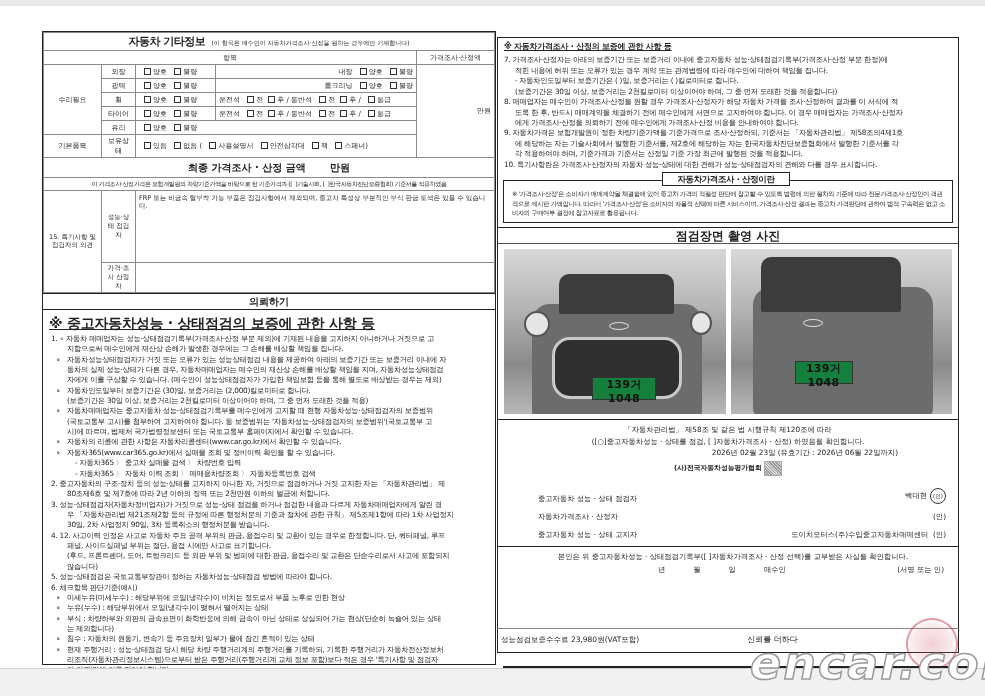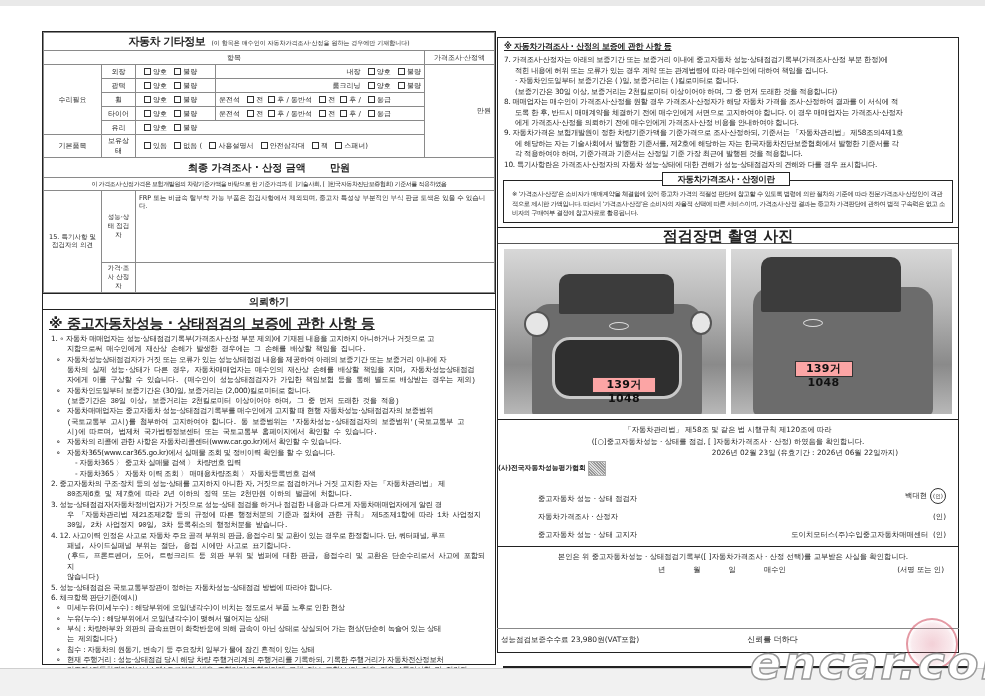--- a/index.html
+++ b/index.html
@@ -22,45 +22,45 @@
   .final-price { text-align: center; font-size: 10px; font-weight: bold; height: 20px !important; }
   .final-note { font-size: 6px; text-align: center; height: 13px !important; letter-spacing: -0.4px; }
   .remarks-text { font-size: 6.5px; vertical-align: top !important; padding-top: 3px !important; line-height: 1.3; }
   .notes-title { text-align: center; font-size: 10px; font-weight: bold; border-top: 1.5px solid #222; border-bottom: 1.5px solid #222; height: 17px; line-height: 15px; }
   .notes { padding: 4px 6px 0 6px; font-size: 7.3px; line-height: 1.42; letter-spacing: -0.25px; }
   .notes h3 { font-size: 14px; font-weight: bold; text-decoration: underline; margin-bottom: 0; }
   .notes .item { margin-left: 2px; }
   .notes .sub { padding-left: 18px; position: relative; }
   .notes .sub::before { content: "∘"; position: absolute; left: 7px; font-weight: bold; }
   .notes .dash { padding-left: 26px; }
-  .notes .cont { padding-left: 18px; font-family: Liberation Mono, monospace; }
+  .notes .cont { padding-left: 18px; }
 
   
   .right { position: absolute; left: 497px; top: 37px; width: 462px; height: 616px; border: 1.5px solid #222; background: #fff; }
   .r-top { padding: 3px 5px 0 6px; font-size: 7.3px; line-height: 1.43; letter-spacing: -0.25px; }
   .r-top h3 { font-size: 8px; font-weight: bold; text-decoration: underline; margin-bottom: 3px; }
   .r-top .cont { padding-left: 11px; }
   .def-box { position: relative; margin: 10px 5px 0 5px; border: 1.5px solid #222; padding: 8px 6px 5px 8px; font-size: 6.3px; line-height: 1.5; letter-spacing: -0.4px; }
   .def-title { position: absolute; left: 158px; top: -9px; background: #fff; border: 1.5px solid #222; width: 128px; text-align: center; font-size: 8.5px; font-weight: bold; height: 14px; line-height: 12px; }
-  .photo-title { margin-top: 4px; border-top: 1.5px solid #222; border-bottom: 1px solid #555; text-align: center; font-size: 15px; font-weight: bold; height: 17px; line-height: 16px; }
+  .photo-title { margin-top: 4px; border-top: 1.5px solid #222; border-bottom: 1px solid #555; text-align: center; font-size: 12px; font-weight: bold; height: 17px; line-height: 16px; }
   .photos { display: flex; gap: 5px; padding: 5px 6px; height: 176px; border-bottom: 1.5px solid #222; }
   .photo { flex: 1; background: #8d8d8d; position: relative; overflow: hidden; }
   .photo .bg { position: absolute; inset: 0; background: linear-gradient(180deg, #d8d8d8 0%, #b5b5b5 35%, #8a8a8a 70%, #b8b8b8 100%); }
   .car-body { position: absolute; background: #6c6c6c; border-radius: 18px 18px 8px 8px; }
   .car-glass { position: absolute; background: #3c3c3c; border-radius: 10px 10px 2px 2px; }
   .lamp { position: absolute; background: #e6e6e6; border-radius: 50%; border: 2px solid #555; }
   .grille { position: absolute; background: #2f2f2f; border: 3px solid #c9c9c9; border-radius: 18px; }
-  .plate { position: absolute; background: #fca5a5; border: 1px solid #333; font-size: 11px; font-weight: bold; color: #111; text-align: center; line-height: 14px; height: 16px; letter-spacing: 0.3px; }
+  .plate { position: absolute; background: #15803d; border: 1px solid #333; font-size: 11px; font-weight: bold; color: #111; text-align: center; line-height: 14px; height: 23px; letter-spacing: 0.3px; }
   .logo-mini { position: absolute; width: 20px; height: 8px; border: 1px solid #ddd; border-radius: 50%; }
   .sig-title { text-align: center; font-size: 9px; font-weight: bold; height: 16px; line-height: 15px; border-bottom: 1px solid #555; margin-top: 2px; }
   .sig { font-size: 7.3px; line-height: 1.55; }
   .sig .c { text-align: center; }
   .sig .row { display: flex; justify-content: space-between; padding: 0 12px 0 40px; height: 18px; align-items: flex-end; }
   .sig .row.first { margin-top: 10px; }
-  .org { margin-top: 3px; font-weight: bold; font-size: 6.8px; }
+  .org { text-align: center; margin-top: 3px; font-weight: bold; font-size: 6.8px; }
   .qr { display: inline-block; width: 18px; height: 15px; background: repeating-linear-gradient(45deg,#999 0 1px,#ddd 1px 2px); vertical-align: middle; border: 1px solid #aaa; }
   .seal { display: inline-flex; align-items: center; justify-content: center; width: 16px; height: 16px; border: 1px solid #333; border-radius: 50%; font-size: 5.5px; margin-left: 3px; }
   .red-stamp { position: absolute; left: 906px; top: 618px; width: 52px; height: 52px; border-radius: 50%; border: 2px solid rgba(205,70,90,0.55); background: radial-gradient(circle, rgba(220,120,140,0.35) 0%, rgba(220,120,140,0.15) 60%, transparent 70%); }
   .receipt { border-top: 1.5px solid #222; padding-top: 5px; font-size: 7.3px; }
   .receipt .c { text-align: center; padding-left: 10px; }
   .receipt .line2 { display: flex; padding-left: 160px; margin-top: 3px; gap: 28px; }
   .receipt .line2 .sign { margin-left: auto; padding-right: 14px; }
   .fee-row { position: absolute; left: 497px; top: 628px; width: 462px; height: 22px; border-top: 1px solid #888; display: flex; font-size: 7.5px; align-items: center; padding-left: 4px; }
   .fee-row .slogan { margin-left: 108px; font-size: 8px; }
   .watermark { position: absolute; left: 750px; top: 640px; font-size: 46px; font-style: italic; font-weight: bold; color: #fff; -webkit-text-stroke: 1.5px #9a9a9a; letter-spacing: 2px; font-family: "DejaVu Sans", sans-serif; line-height: 1; }
@@ -75,21 +75,21 @@
   <table class="info-table">
     <tbody>
         <tr class="title-row">
       <td colspan="5">
         <span class="title-main">자동차 기타정보</span>
         <span class="title-sub">(이 항목은 매수인이 자동차가격조사·산정을 원하는 경우에만 기재합니다)</span>
       </td>
     </tr>
     <tr class="hdr">
       <td colspan="4">항목</td>
-      <td style="width:70px">가격조사·산정액</td>
+      <td style="width:78px">가격조사·산정액</td>
     </tr>
 
     <tr>
       <td rowspan="5" class="center" style="width:58px">수리필요</td>
       <td class="center" style="width:34px">외장</td>
       <td style="width:80px">
         <span class="cb"></span><span>양호</span>
         <span class="cb"></span><span>불량</span>
       </td>
       <td class="right-aln">

